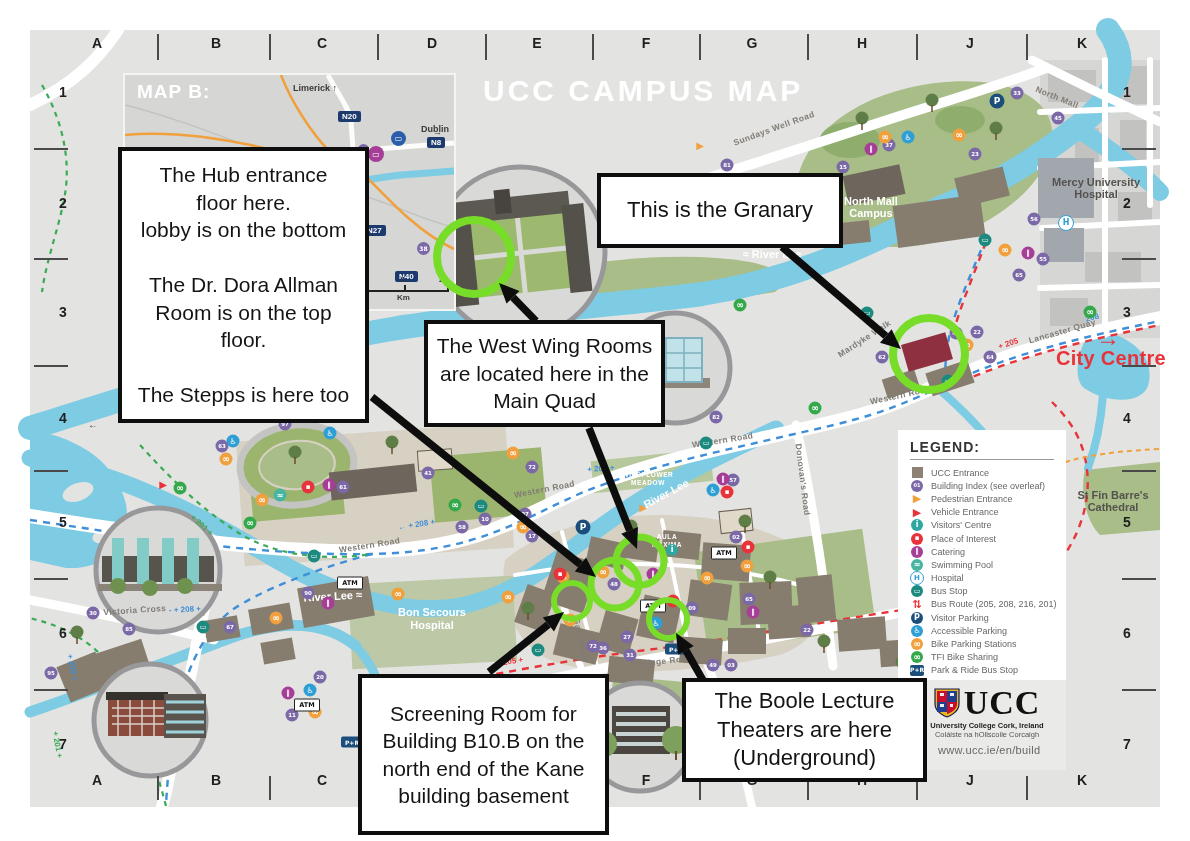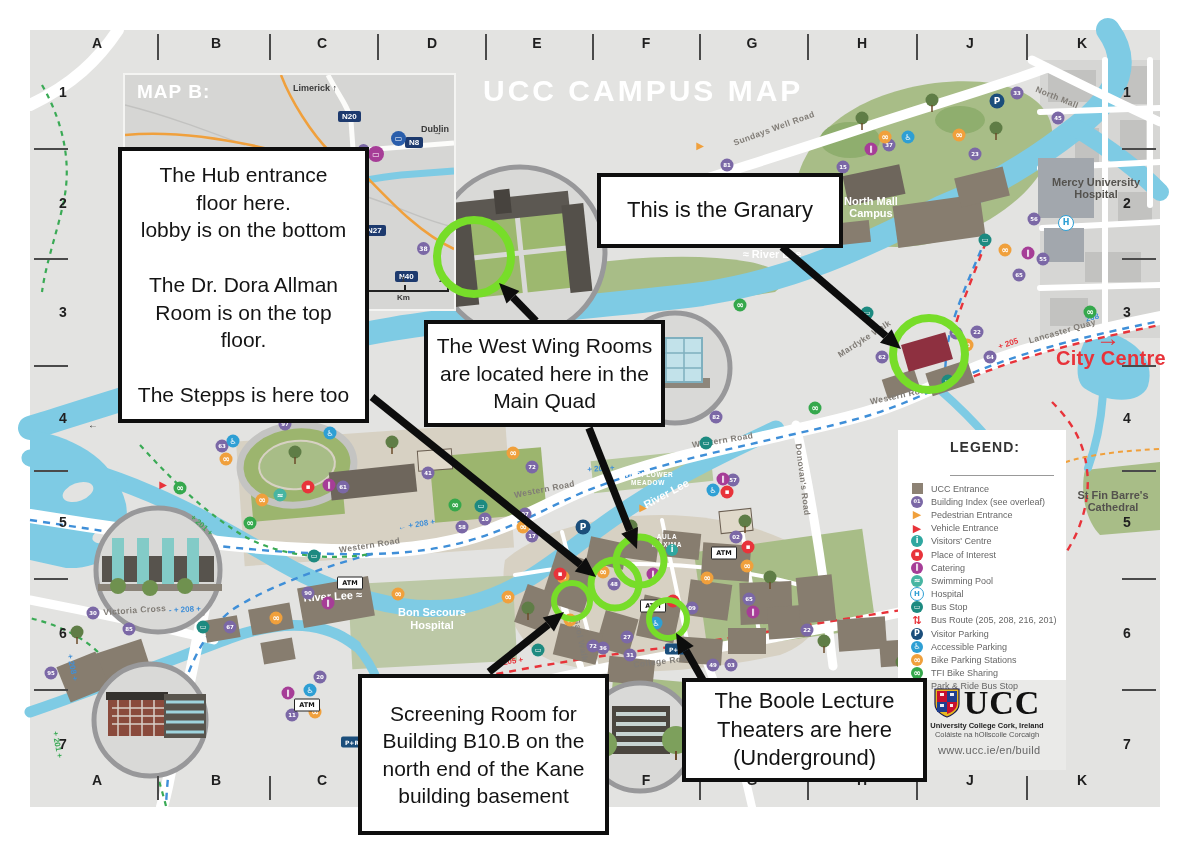--- a/index.html
+++ b/index.html
@@ -15,21 +15,21 @@
   #inset svg{position:absolute;left:0;top:0;}
   .ins-abs{position:absolute;z-index:2;}
   #inset-label{left:12px;top:6px;font-size:19px;font-weight:bold;color:#fff;letter-spacing:1px;}
   .ins-place{font-size:9px;font-weight:bold;color:#3a3a3a;white-space:nowrap;}
   .nbadge{background:#1d3a6e;color:#fff;font-size:8px;font-weight:bold;padding:1px 4px;border-radius:2px;}
   .ins-circle{border-radius:50%;display:flex;align-items:center;justify-content:center;color:#fff;font-weight:bold;font-family:"DejaVu Sans",sans-serif;}
   .scale-line{border-left:2px solid #222;border-right:2px solid #222;border-bottom:2px solid #222;height:5px;}
   .scale-mid{position:absolute;width:2px;height:5px;background:#222;}
   
   #legend{position:absolute;left:898px;top:430px;width:168px;height:250px;background:#fff;z-index:20;padding:9px 12px;box-sizing:border-box;}
-  #legend-title{font-size:14px;font-weight:bold;color:#333;letter-spacing:1px;border-bottom:1px solid #999;padding-bottom:20px;margin-bottom:6px;margin-left:40px;}
+  #legend-title{font-size:14px;font-weight:bold;color:#333;letter-spacing:1px;border-bottom:1px solid #999;padding-bottom:4px;margin-bottom:6px;}
   .lg-row{display:flex;align-items:center;gap:7px;height:13.2px;}
   .lg-icwrap{width:14px;display:flex;justify-content:center;flex:0 0 auto;}
   .lg-ic{display:flex;align-items:center;justify-content:center;font-weight:bold;line-height:1;font-family:"DejaVu Sans",sans-serif;}
   .lg-lb{font-size:9px;color:#666;white-space:nowrap;}
   
   .badge{position:absolute;transform:translate(-50%,-50%);display:flex;align-items:center;justify-content:center;font-weight:bold;line-height:1;font-family:"DejaVu Sans",sans-serif;z-index:12;}
   
   .callout{position:absolute;background:#fff;border:4px solid #0e0e0e;box-sizing:border-box;display:flex;flex-direction:column;justify-content:center;text-align:center;color:#141414;line-height:1.31;z-index:40;}
   
   #city-centre{position:absolute;left:1056px;top:328px;width:104px;text-align:center;z-index:15;color:#e8333a;}
@@ -338,21 +338,21 @@
       <g stroke="#fcfcfa" fill="none" stroke-width="5">
         <path d="M203,0 C212,18 224,32 226,46 L229,88 C230,118 222,152 217,182 L213,234"></path>
         <path d="M226,76 L329,68"></path>
       </g>
     </svg>
     <div class="ins-abs" id="inset-label">MAP B:</div>
     <div class="ins-abs ins-place" style="left:168px;top:8px">Limerick ↑</div>
     <div class="ins-abs ins-place" style="left:296px;top:49px">Dublin</div>
     <div class="ins-abs ins-place" style="left:308px;top:52px">→</div>
     <span class="ins-abs nbadge" style="left:213px;top:36px">N20</span>
-    <span class="ins-abs nbadge" style="left:280px;top:62px">N8</span>
+    <span class="ins-abs nbadge" style="left:302px;top:62px">N8</span>
     <span class="ins-abs nbadge" style="left:238px;top:150px">N27</span>
     <span class="ins-abs nbadge" style="left:270px;top:196px">N40</span>
     <span class="ins-abs ins-circle" style="left:266px;top:56px;width:15px;height:15px;background:#2a5eab;font-size:8px">▭</span>
     <span class="ins-abs ins-circle" style="left:243px;top:71px;width:16px;height:16px;background:#a63d97;font-size:8px">▭</span>
     <span class="ins-abs ins-circle" style="left:233px;top:69px;width:11px;height:11px;background:#7b68a6;font-size:5px">52</span>
     <span class="ins-abs ins-circle" style="left:292px;top:167px;width:13px;height:13px;background:#7b68a6;font-size:6px">38</span>
     <span class="ins-abs ins-place" style="left:309px;top:168px">→</span>
     <span class="ins-abs ins-place" style="left:276px;top:200px;font-size:8px">1</span>
     <span class="ins-abs ins-place" style="left:314px;top:200px;font-size:8px">2</span>
     <div class="ins-abs scale-line" style="left:240px;top:210px;width:80px"></div>

